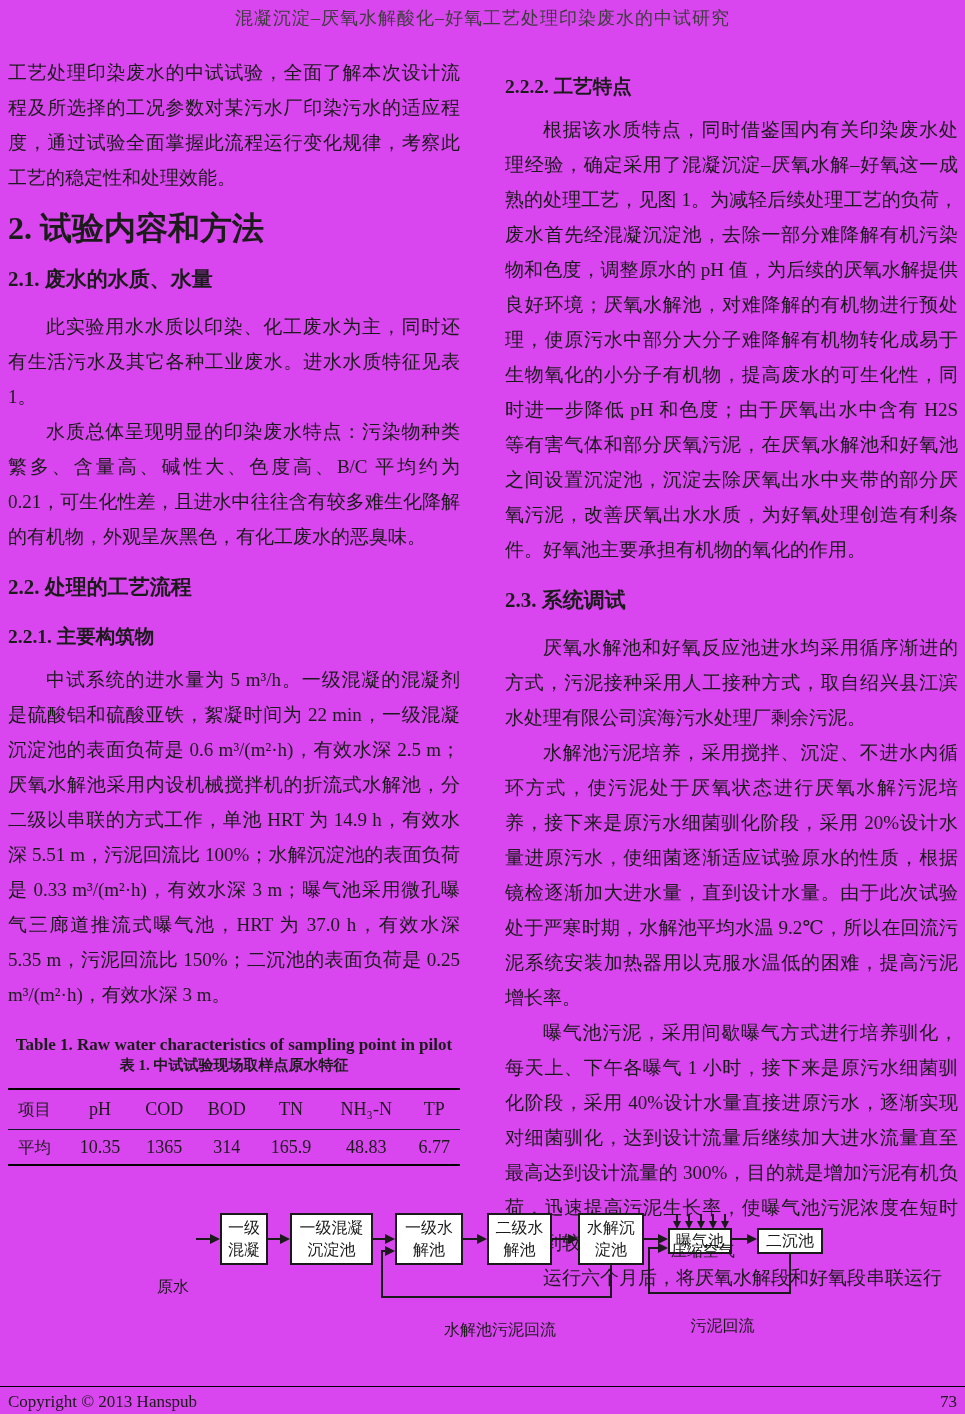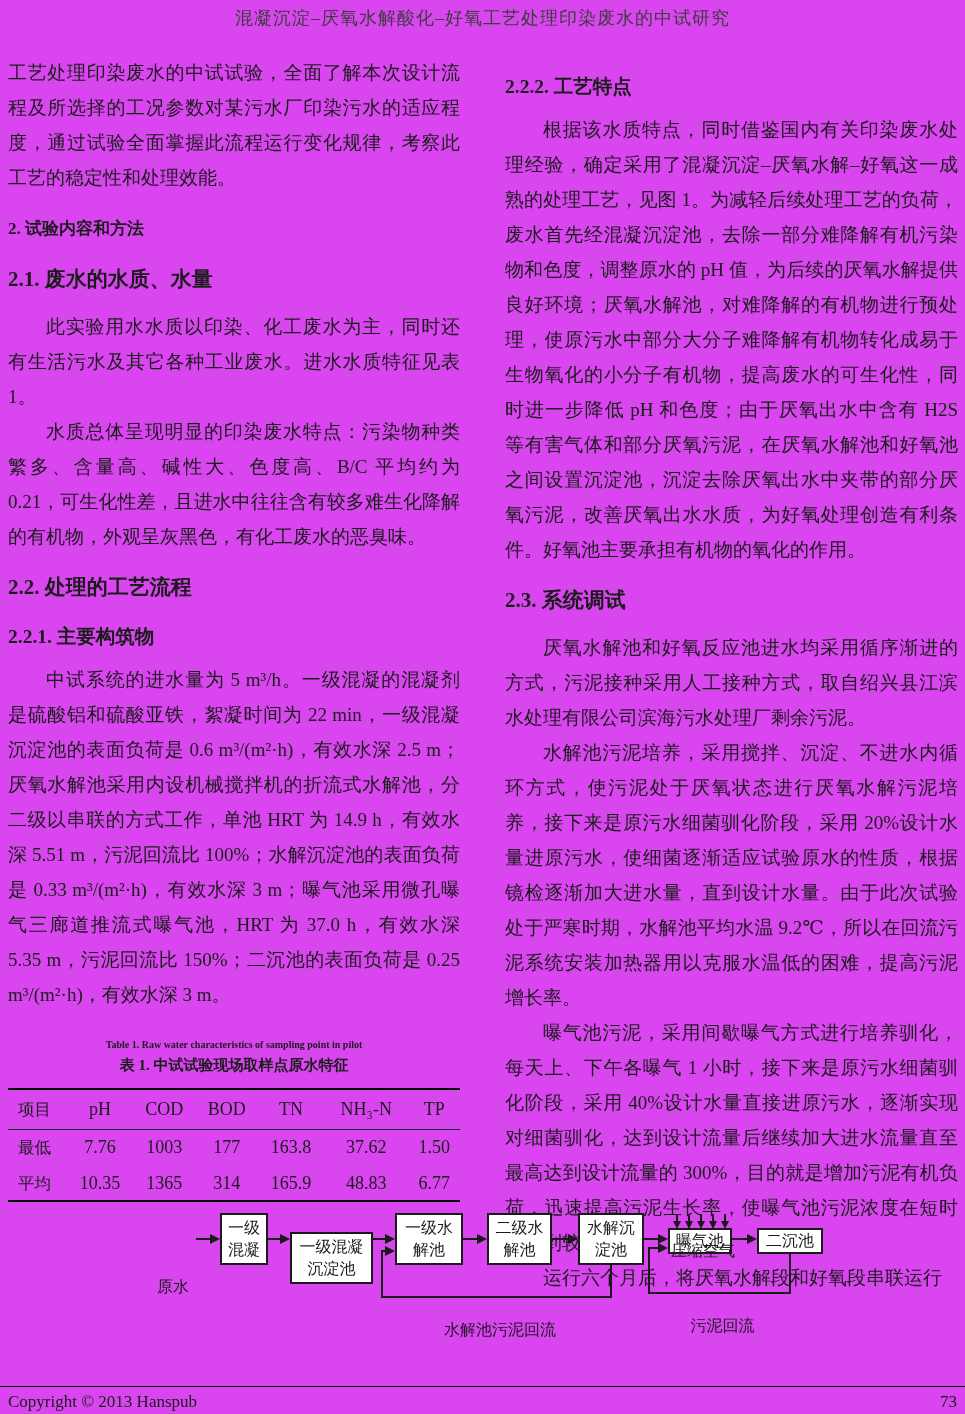--- a/index.html
+++ b/index.html
@@ -8,26 +8,26 @@
 
   .running-header { position:absolute; top:6px; left:0; width:100%; text-align:center; font-size:18px; color:#3d3d3d; letter-spacing:1px; }
 
   .col { position:absolute; top:55px; font-size:19px; line-height:35px; text-align:justify; }
   .col-left  { left:8px;   width:452px; }
   .col-right { left:505px; width:453px; }
 
   .col p { text-indent:2em; }
   .col p.noindent { text-indent:0; }
 
-  h2.sec { font-size:17px; font-weight:bold; margin:16px 0 14px; text-align:left; text-indent:0; }
+  h2.sec { font-size:32px; font-weight:bold; margin:16px 0 14px; text-align:left; text-indent:0; }
   h3.sec { font-size:21px; font-weight:bold; margin:16px 0 12px; text-align:left; text-indent:0; }
   h4.sec { font-size:19.5px; font-weight:bold; margin:14px 0 8px; text-align:left; text-indent:0; }
 
   .tbl-caption { margin-top:22px; text-align:center; line-height:21px; }
-  .tbl-caption .cap-en { font-size:10px; font-weight:bold; }
+  .tbl-caption .cap-en { font-size:17px; font-weight:bold; }
   .tbl-caption .cap-zh { font-size:15px;  font-weight:bold; }
 
   table.t1 { width:100%; border-collapse:collapse; margin-top:12px; font-size:18px; line-height:22px;
              border-top:2px solid #000; border-bottom:2px solid #000; text-align:center; }
   table.t1 thead tr { border-bottom:1px solid #0f172a; }
   table.t1 th { font-weight:normal; height:40px; }
   table.t1 td { height:36px; }
   table.t1 .rowhead { text-align:left; padding-left:10px; width:13%;
                       font-family:"Liberation Sans","DejaVu Sans",sans-serif; font-size:16.5px; }
 
@@ -81,29 +81,20 @@
           <th>pH</th>
           <th>COD</th>
           <th>BOD</th>
           <th>TN</th>
           <th>NH₃-N</th>
           <th>TP</th>
         </tr>
       </thead>
       <tbody>
         <tr>
-          <td class="rowhead">最低</td>
-          <td>7.76</td>
-          <td>1003</td>
-          <td>177</td>
-          <td>163.8</td>
-          <td>37.62</td>
-          <td>1.50</td>
-        </tr>
-        <tr>
           <td class="rowhead">平均</td>
           <td>10.35</td>
           <td>1365</td>
           <td>314</td>
           <td>165.9</td>
           <td>48.83</td>
           <td>6.77</td>
         </tr>
       </tbody>
     </table>
@@ -135,21 +126,21 @@
     <div class="ar-r" style="left:568px; top:44px;"></div>
     <div class="hline" style="left:644px; top:48px; width:16px;"></div>
     <div class="ar-r" style="left:658px; top:44px;"></div>
     <div class="hline" style="left:732px; top:48px; width:17px;"></div>
     <div class="ar-r" style="left:747px; top:44px;"></div>
 
     <div class="fbox" style="left:220px; top:23px; width:48px; height:52px;">
       <span>一级</span>
       <span>混凝</span>
     </div>
-    <div class="fbox" style="left:290px; top:23px; width:83px; height:52px;margin-top:19px;">
+    <div class="fbox" style="left:290px; top:23px; width:83px; height:52px;">
       <span>一级混凝</span>
       <span>沉淀池</span>
     </div>
     <div class="fbox" style="left:395px; top:23px; width:68px; height:52px;">
       <span>一级水</span>
       <span>解池</span>
     </div>
     <div class="fbox" style="left:487px; top:23px; width:65px; height:52px;">
       <span>二级水</span>
       <span>解池</span>

